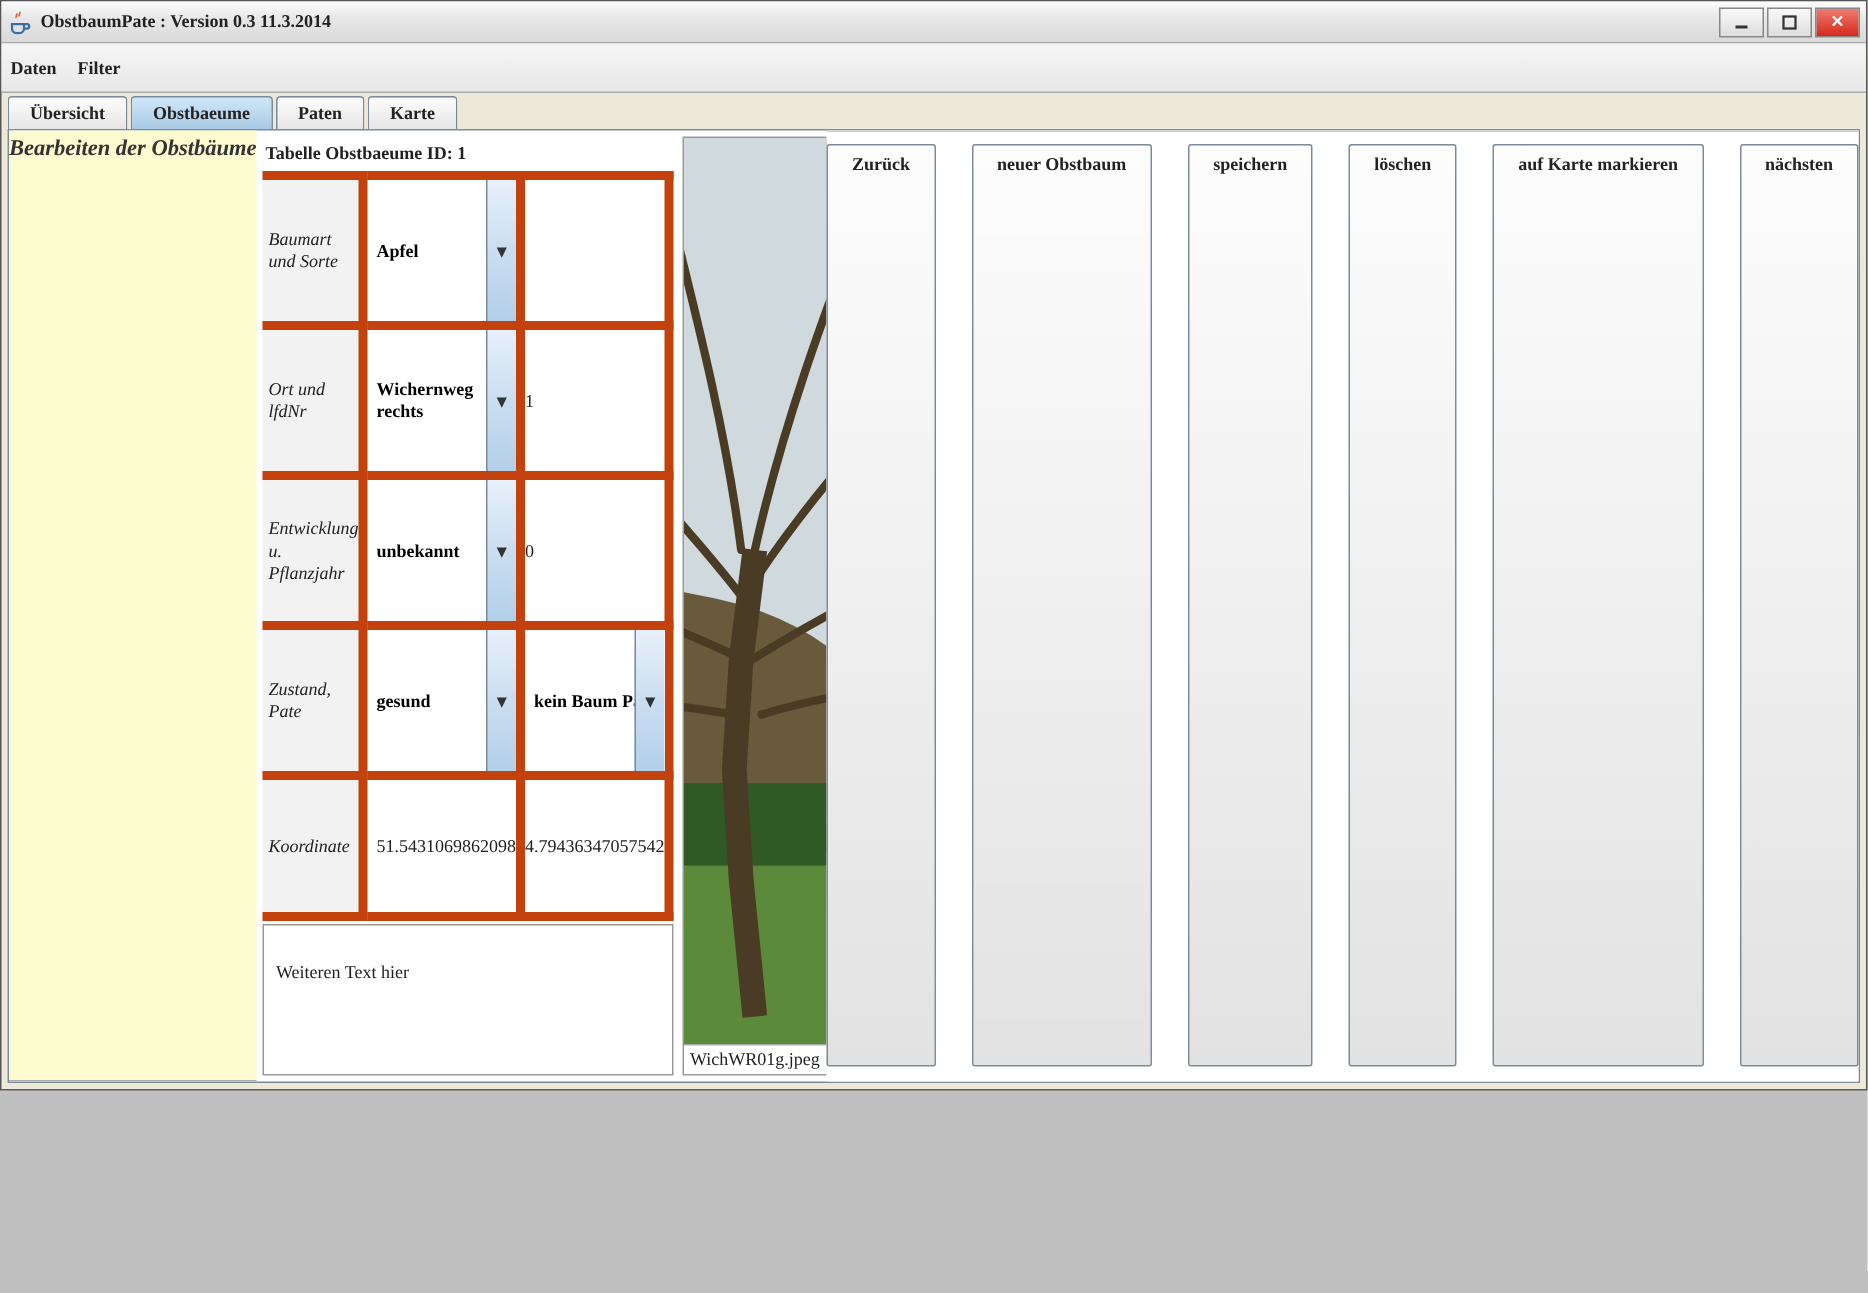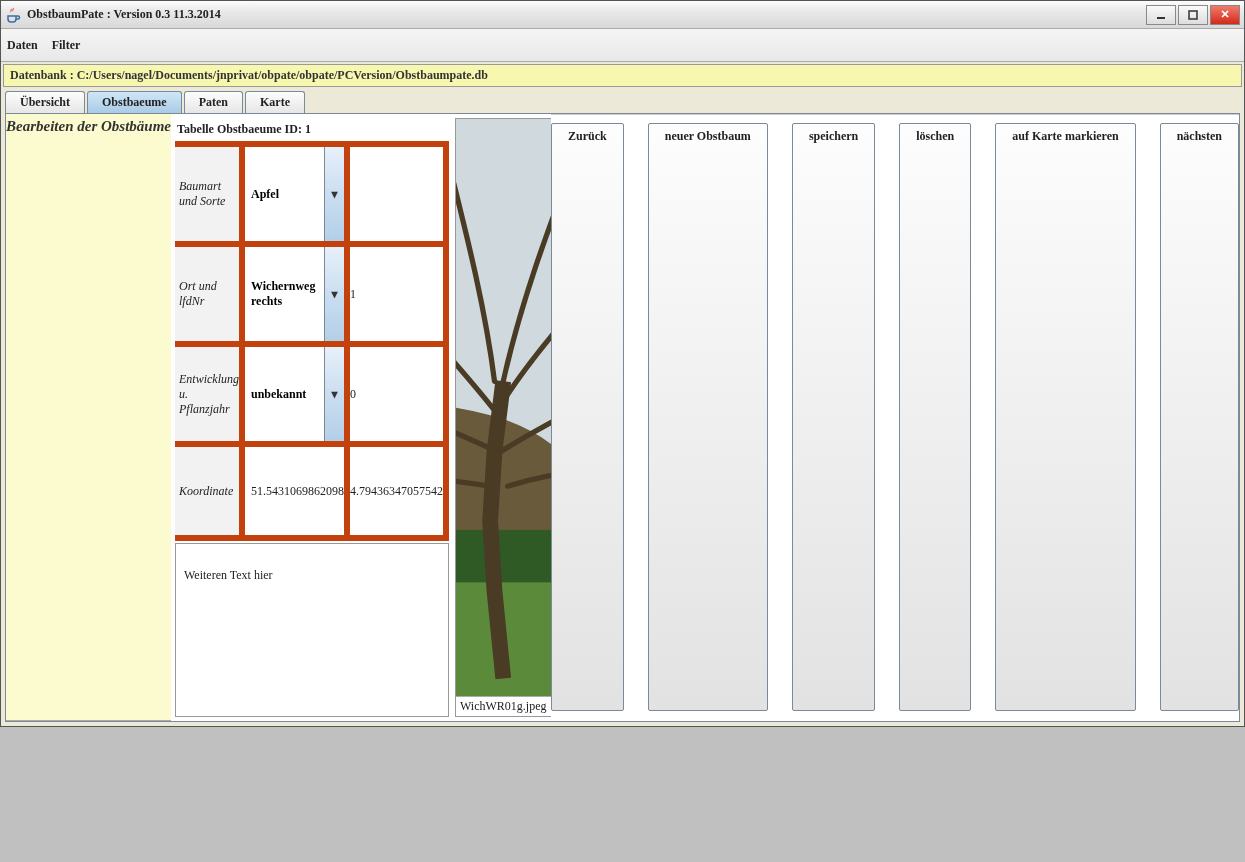--- a/index.html
+++ b/index.html
@@ -248,21 +248,20 @@
         </div>
       <div class="winbtn close">✕</div>
     </div>
   </div>
 
   <div class="menubar">
     <span class="menuitem">Daten</span>
     <span class="menuitem">Filter</span>
   </div>
 
-  <div class="dbpath">Datenbank : C:/Users/nagel/Documents/jnprivat/obpate/obpate/PCVersion/Obstbaumpate.db</div>
 
   <div class="tabs">
     <div class="tab">Übersicht</div>
     <div class="tab active">Obstbaeume</div>
     <div class="tab">Paten</div>
     <div class="tab">Karte</div>
   </div>
 
   <div class="content">
     <div class="section-header">Bearbeiten der Obstbäume</div>
@@ -300,20 +299,35 @@
             <td class="label-cell">Entwicklung u. Pflanzjahr</td>
             <td class="combo-cell">
               <div class="combo">
                 <span>unbekannt</span>
                 <span class="arrow-btn">▾</span>
               </div>
             </td>
             <td class="val-cell">0</td>
           </tr>
 
+          <tr>
+            <td class="label-cell">Zustand, Pate</td>
+            <td class="combo-cell">
+              <div class="combo">
+                <span>gesund</span>
+                <span class="arrow-btn">▾</span>
+              </div>
+            </td>
+            <td class="combo-cell">
+              <div class="combo">
+                <span>kein Baum Pate</span>
+                <span class="arrow-btn">▾</span>
+              </div>
+            </td>
+          </tr>
 
           <tr>
             <td class="label-cell">Koordinate</td>
             <td class="val-cell" style="font-weight:normal;padding-left:6px;">51.5431069862098</td>
             <td class="val-cell">4.79436347057542</td>
           </tr>
         </tbody>
           </table>
 
         <div class="memo-box">Weiteren Text hier</div>

